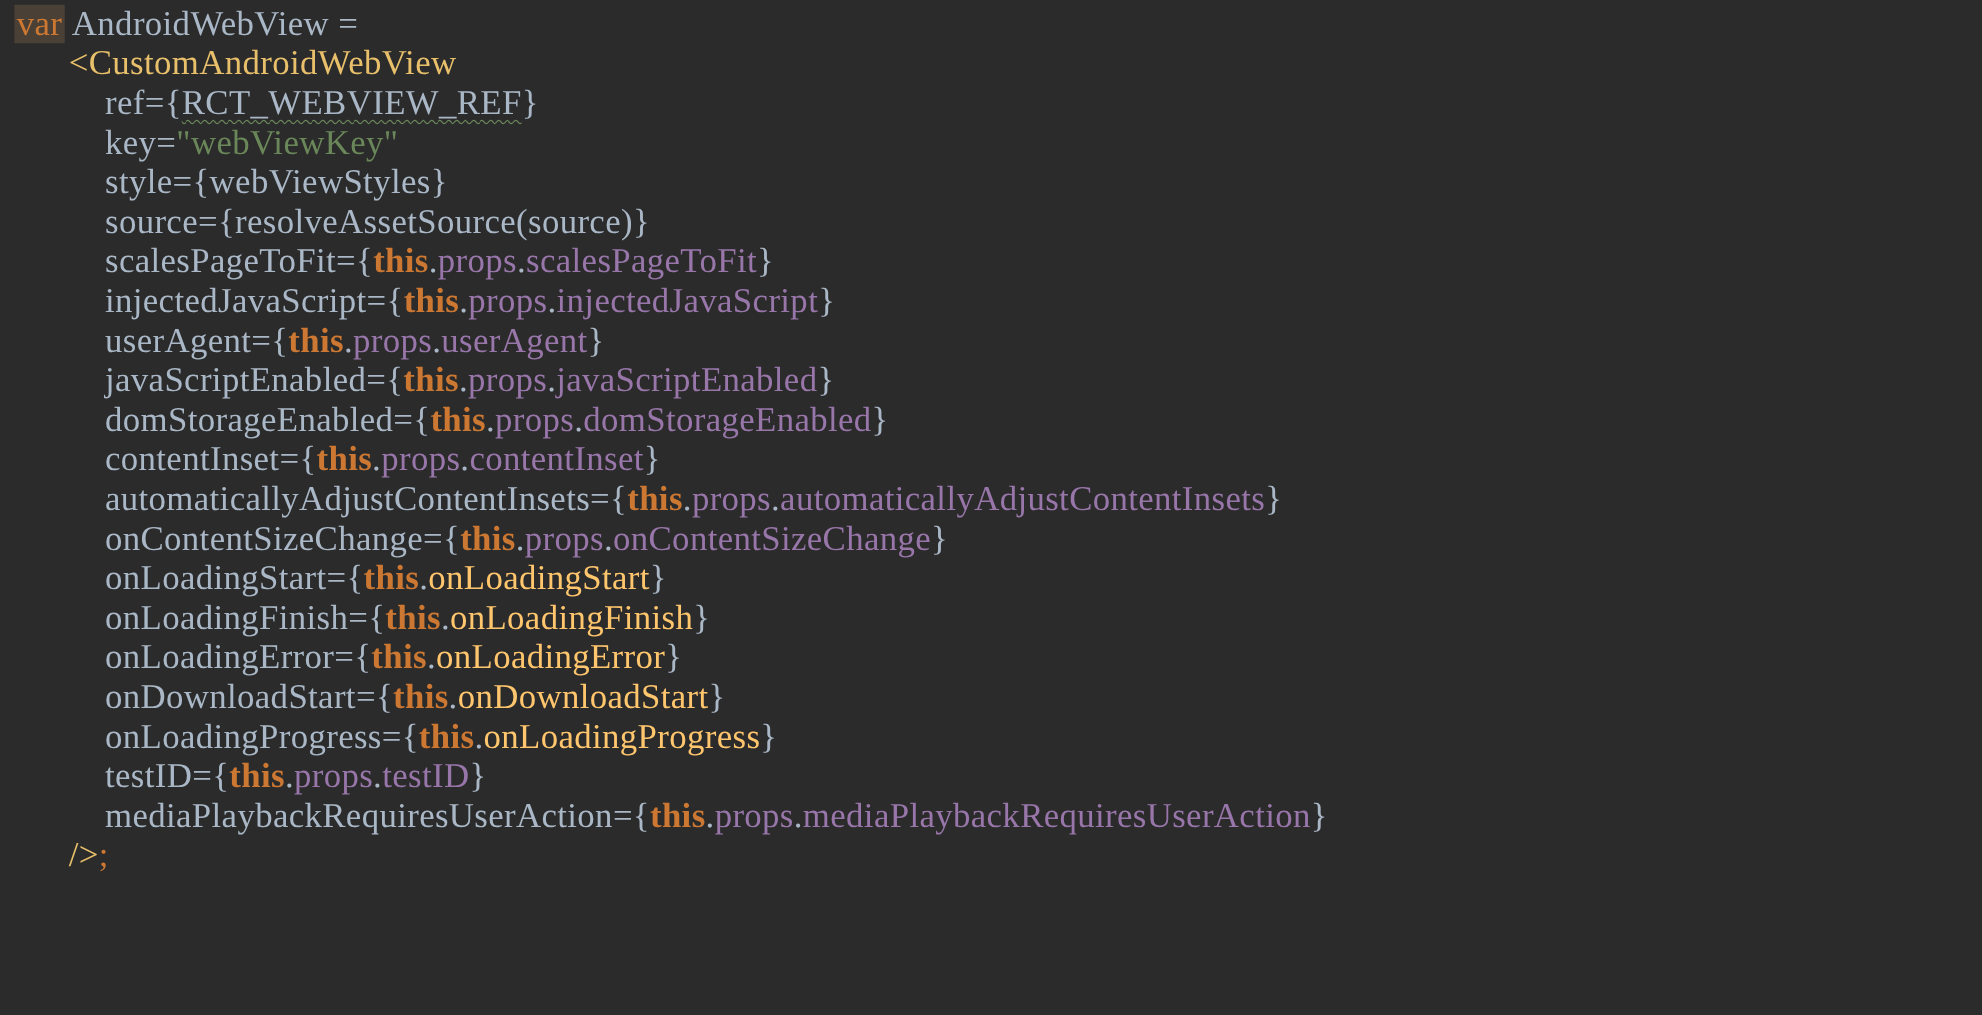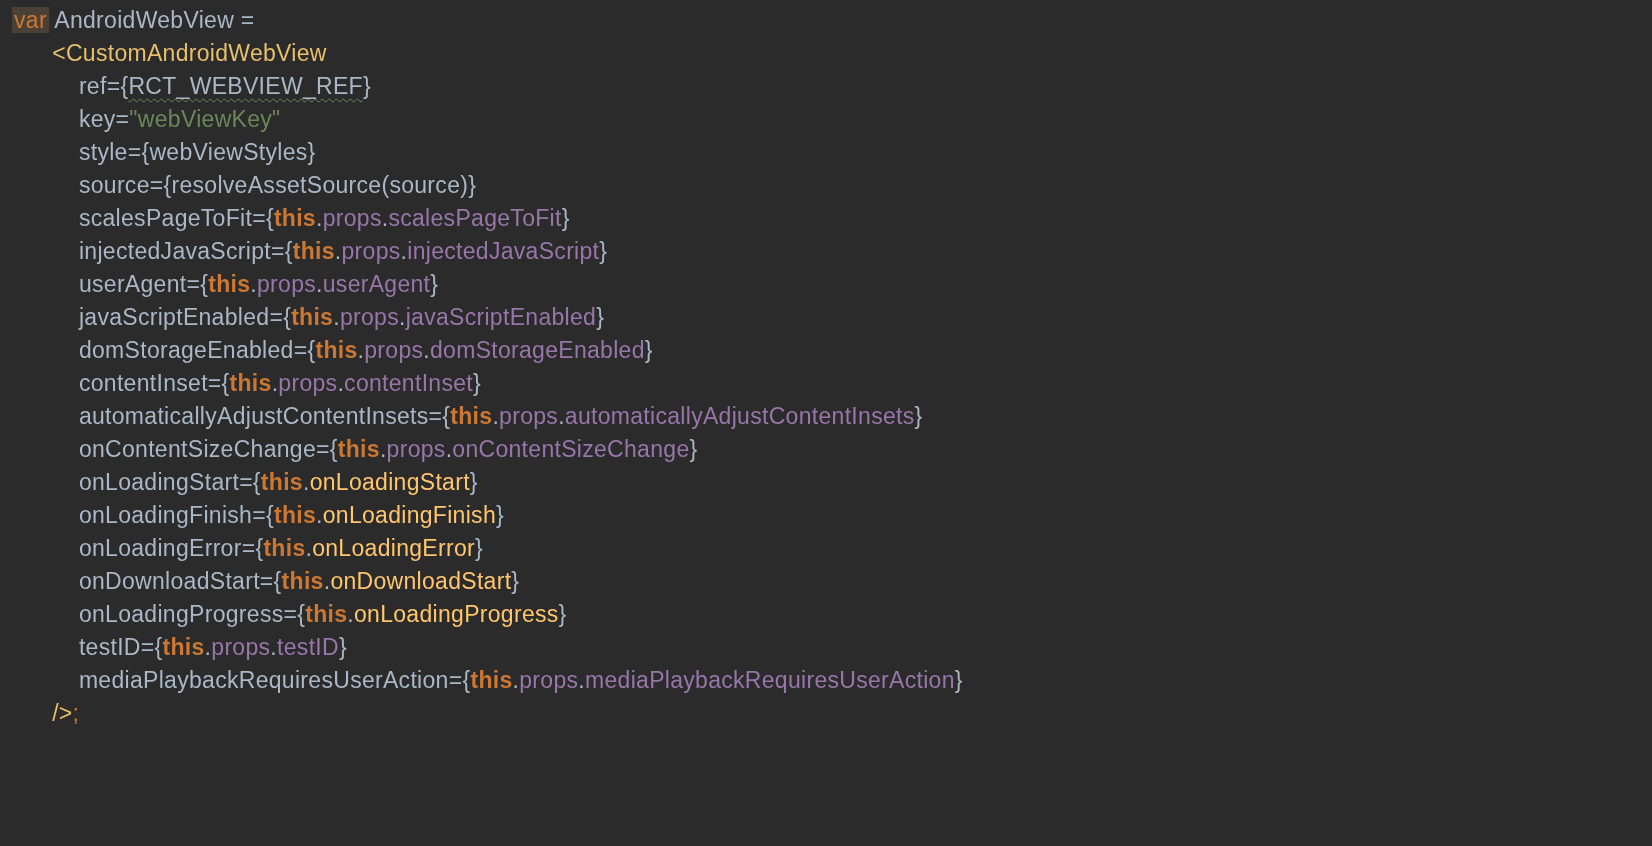--- a/index.html
+++ b/index.html
@@ -6,22 +6,22 @@
     margin: 0;
     padding: 0;
     background: #2b2b2b;
     width: 1652px;
     height: 846px;
     overflow: hidden;
   }
   pre.code {
     margin: 0;
     padding: 4px 0 0 12px;
-    font-family: Liberation Sans, sans-serif;
-    font-size: 23px;
+    font-family: Liberation Serif, serif;
+    font-size: 29px;
     line-height: 33px;
     color: #a9b7c6;
     white-space: pre;
     letter-spacing: 0.3px;
   }
   .kw-var {
     color: #cc7832;
     background: #4a4036;
     padding: 0 2px;
   }

